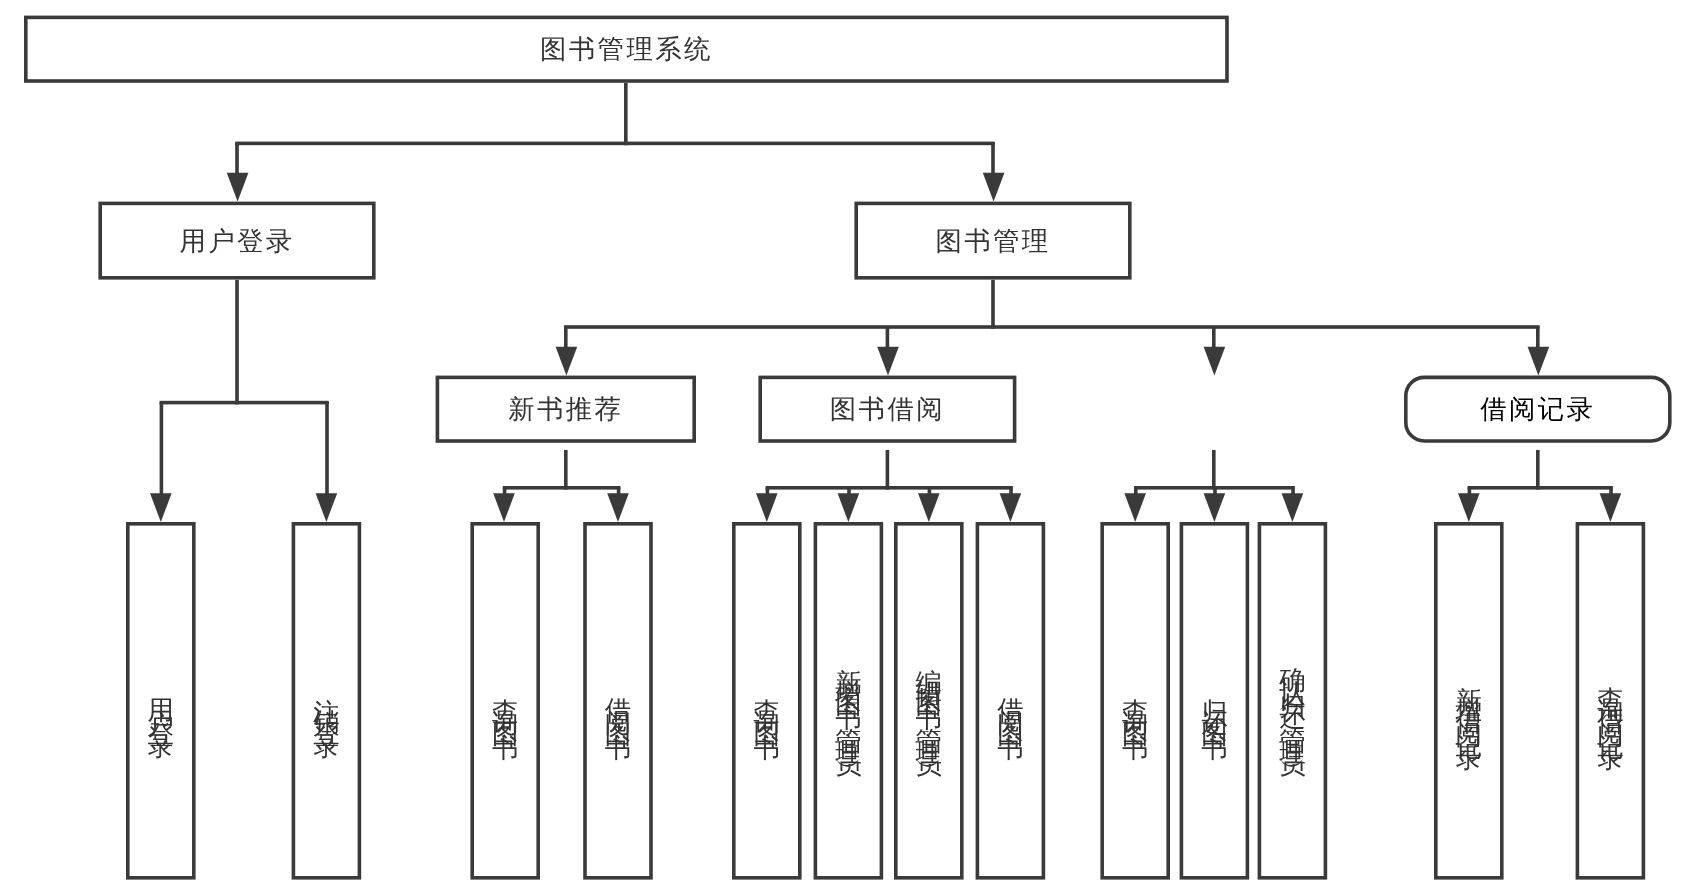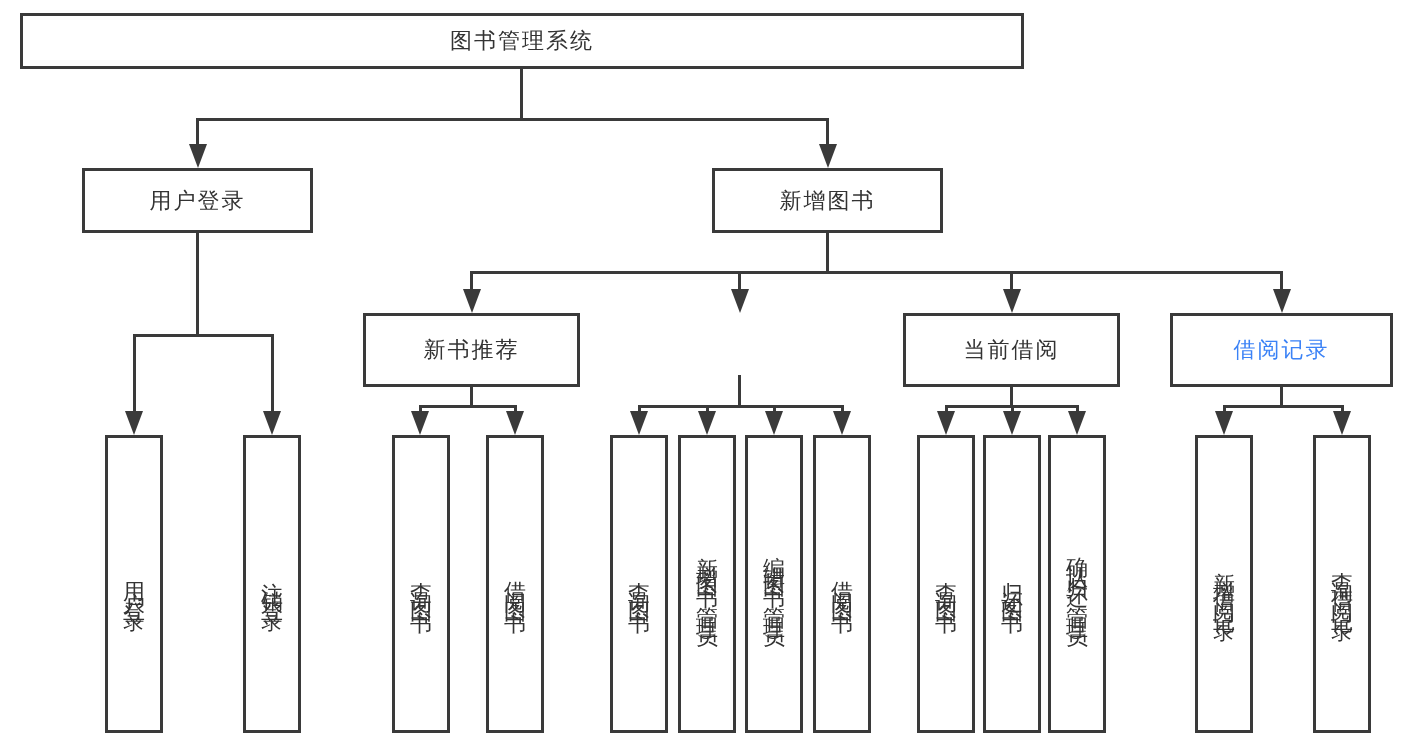--- a/index.html
+++ b/index.html
@@ -23,21 +23,21 @@
     letter-spacing:2px;
     z-index:2;
   }
   .node span{white-space:nowrap;}
   
   .n-root{left:20px;top:13px;width:1004px;height:56px;}
   
   .n-ulogin{left:82px;top:168px;width:231px;height:65px;}
   .n-bmgmt{left:712px;top:168px;width:231px;height:65px;}
   
-  .lvl3{top:313px;height:74px;}
+  .lvl3{top:313px;height:56px;}
   .n-newbook{left:363px;width:217px;}
   .n-borrow{left:632px;width:215px;}
   .n-current{left:903px;width:217px;}
   .n-records{left:1170px;width:223px;}
   
   .leaf{top:435px;height:298px;width:58px;}
   .leaf span{
     writing-mode:vertical-rl;
     letter-spacing:10px;
     white-space:nowrap;
@@ -75,30 +75,30 @@
 <div class="canvas" style="background: rgb(255, 255, 255);">
 
   <div class="node n-root" style="border-color: rgb(58, 58, 58); color: rgb(51, 51, 51);">
     <span>图书管理系统</span>
   </div>
 
   <div class="node n-ulogin" style="border-color: rgb(58, 58, 58); color: rgb(51, 51, 51);">
     <span>用户登录</span>
   </div>
   <div class="node n-bmgmt" style="border-color: rgb(58, 58, 58); color: rgb(51, 51, 51);">
-    <span>新增图书</span>
+    <span>图书管理</span>
   </div>
 
   <div class="node lvl3 n-newbook" style="border-color: rgb(58, 58, 58); color: rgb(51, 51, 51);">
     <span>新书推荐</span>
   </div>
-  <div class="node lvl3 n-current" style="border-color: rgb(58, 58, 58); color: rgb(51, 51, 51);">
-    <span>当前借阅</span>
+  <div class="node lvl3 n-borrow" style="border-color: rgb(58, 58, 58); color: rgb(51, 51, 51);">
+    <span>图书借阅</span>
   </div>
-  <div class="node lvl3 n-records" style="border-color: rgb(58, 58, 58); color: #3b82f6;">
+  <div class="node lvl3 n-records" style="border-color: rgb(58, 58, 58); color: #000000; border-radius: 17px;">
     <span>借阅记录</span>
   </div>
 
   <div class="node leaf x1" style="border-color: rgb(58, 58, 58); color: rgb(51, 51, 51);">
     <span>用户登录</span>
   </div>
   <div class="node leaf x2" style="border-color: rgb(58, 58, 58); color: rgb(51, 51, 51);">
     <span>注销登录</span>
   </div>
 

